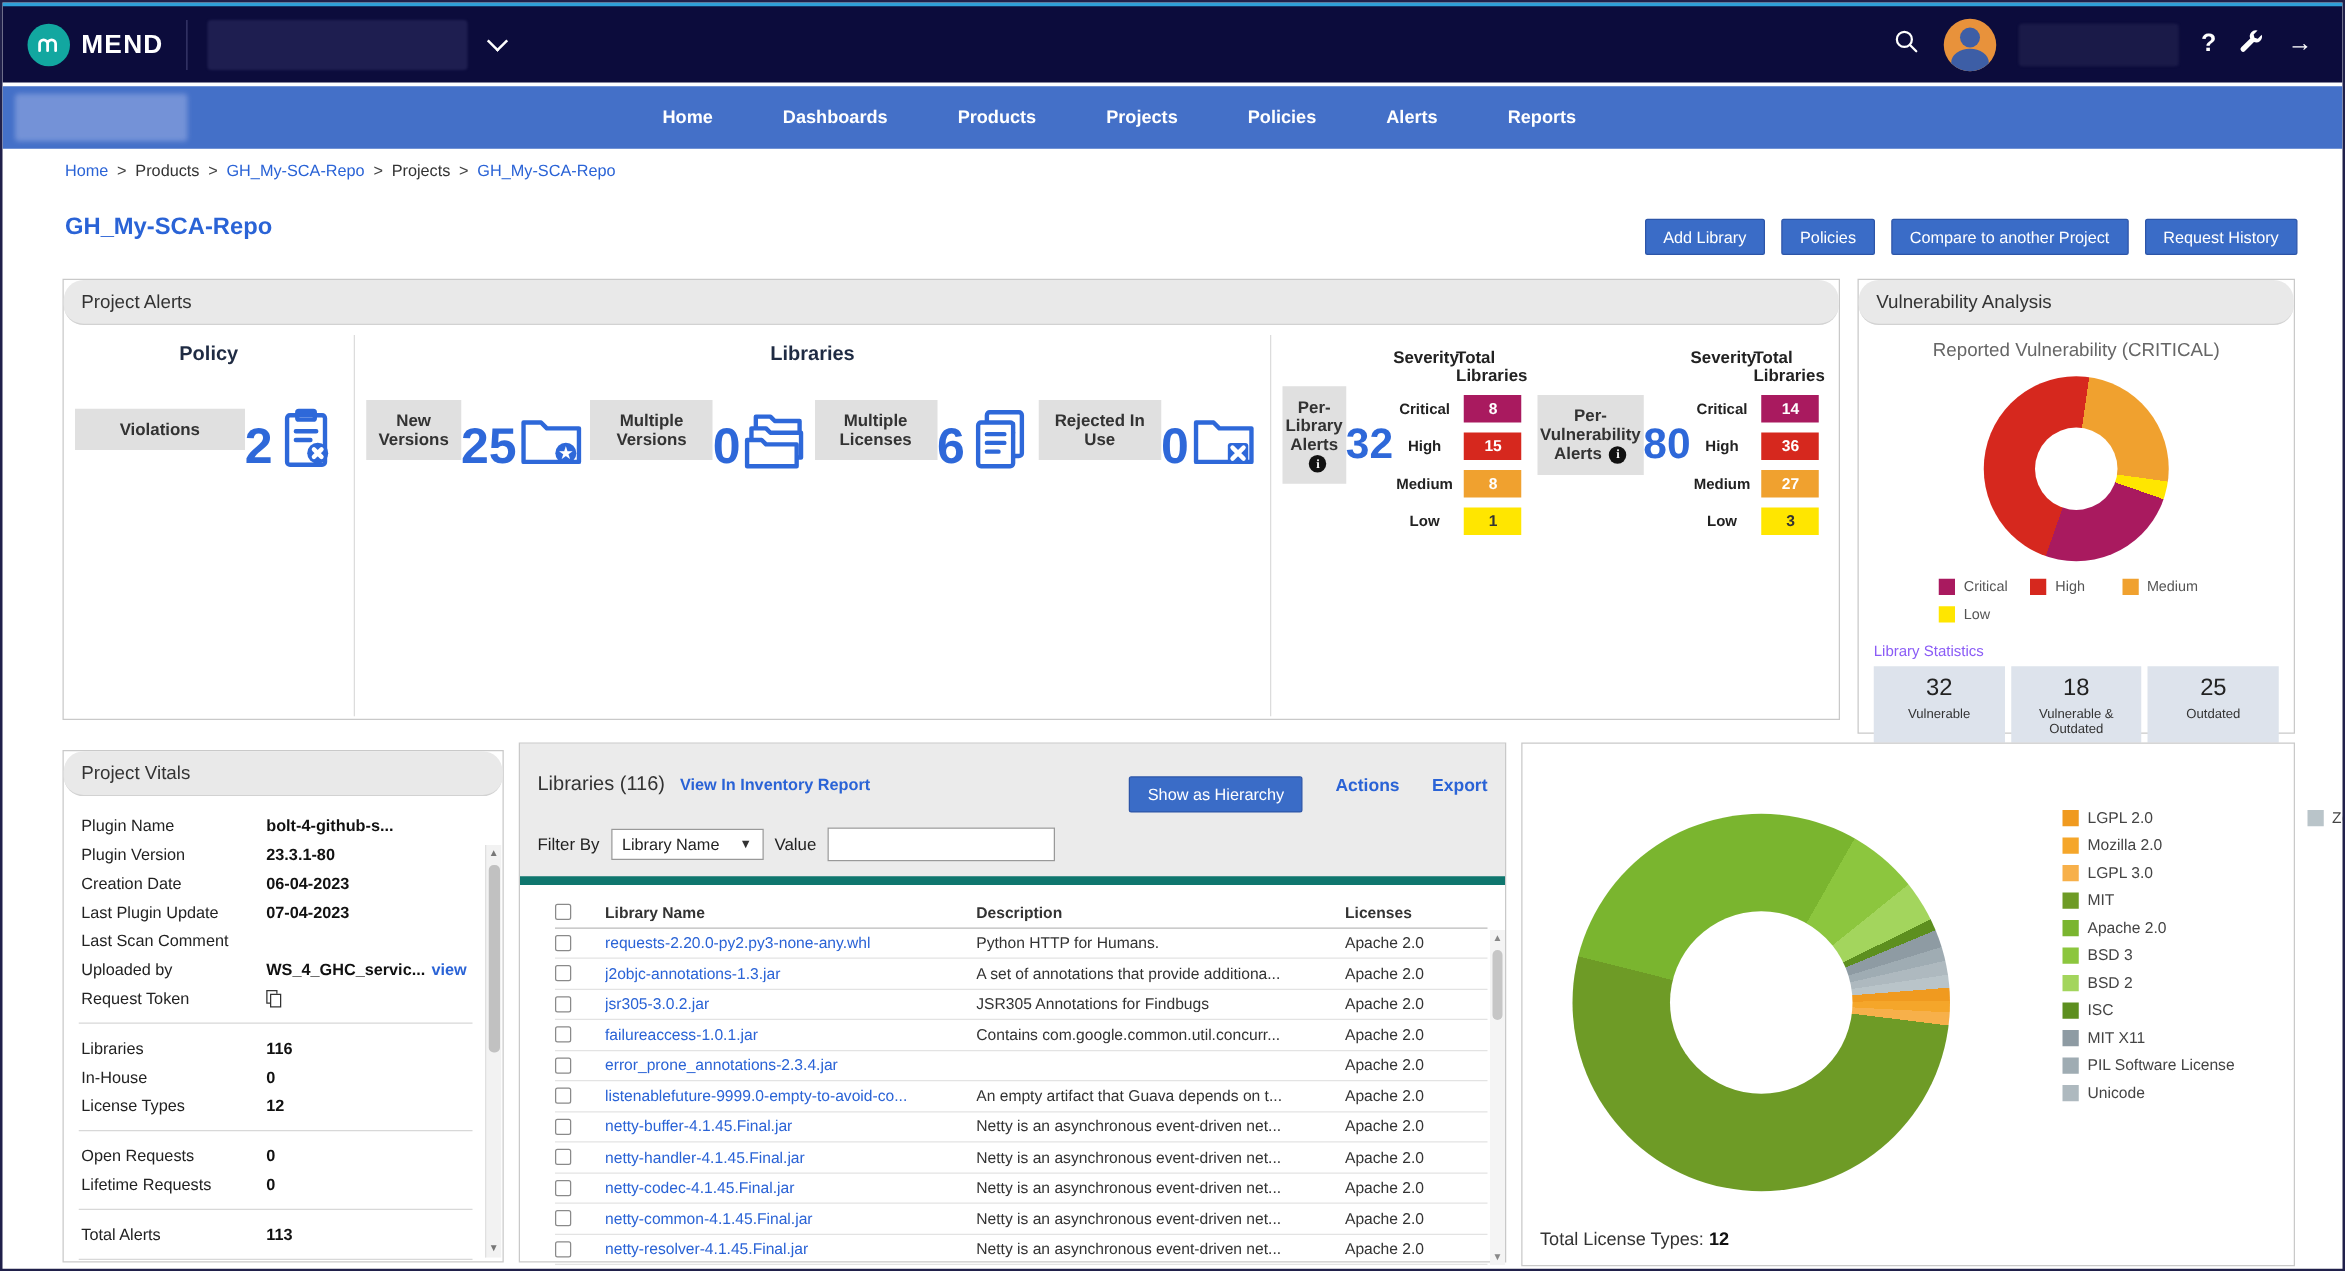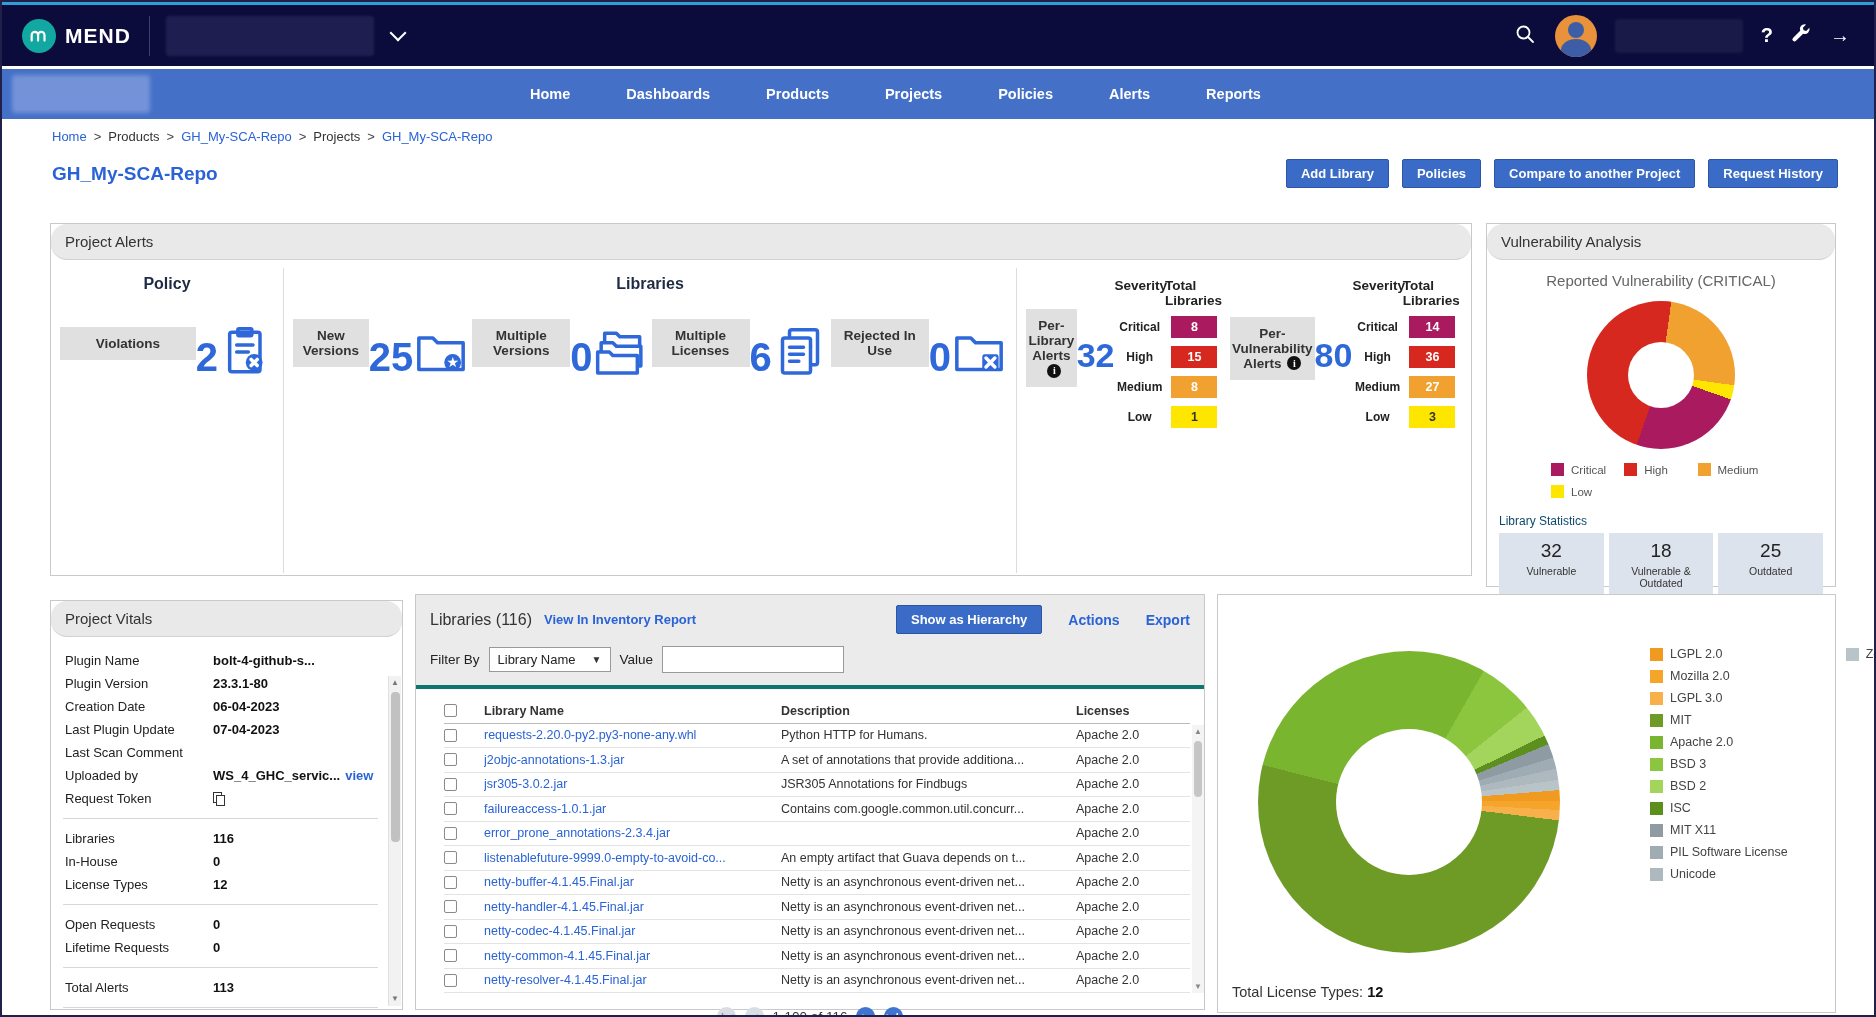--- a/index.html
+++ b/index.html
@@ -26,21 +26,21 @@
   .nav-items{position:absolute;left:528px;top:0;height:100%;display:flex;align-items:center;gap:56px;}
   .nav-item{color:#fff;font-size:14.5px;font-weight:bold;cursor:pointer;white-space:nowrap;}
 
   
   .breadcrumb{position:absolute;left:50px;top:127px;font-size:13px;color:#333;display:flex;gap:7px;align-items:center;}
   .crumb-link{color:#2a63d6;}
   .crumb-sep{color:#444;}
   .titlerow{position:absolute;left:50px;top:157px;width:1786px;display:flex;align-items:center;}
   .page-title{color:#2a63d6;font-size:19px;font-weight:bold;}
   .title-buttons{margin-left:auto;display:flex;gap:13px;}
-  .btn-blue{background:#3a6cc7;border:1px solid #2c55a8;color:#fff;font-size:13px;font-weight:bold;padding:6px 14px;border-radius:2px;cursor:pointer;white-space:nowrap;}
+  .btn-blue{background:#3a6cc7;border:1px solid #2c55a8;color:#fff;font-size:13px;font-weight:normal;padding:6px 14px;border-radius:2px;cursor:pointer;white-space:nowrap;margin-top:16px;}
 
   
   .panel{position:absolute;background:#fff;border:1px solid #c9c9c9;}
   .panel-strip{background:#e9e9e9;border-bottom:1px solid #d2d2d2;padding:9px 14px;font-size:15px;color:#333;display:flex;align-items:center;gap:10px;border-radius:16px;}
   .strip-link{font-size:13px;color:#2a63d6;font-weight:bold;cursor:pointer;}
 
   
   .pa-content{display:flex;height:calc(100% - 38px);padding-top:8px;}
   .pa-group{display:flex;flex-direction:column;}
   .pa-group+.pa-group{border-left:1px solid #dcdcdc;}
@@ -62,21 +62,21 @@
   
   .va-subtitle{text-align:center;color:#666;font-size:15px;margin-top:12px;}
   .donut{position:relative;border-radius:50%;}
   .donut .hole{position:absolute;background:#fff;border-radius:50%;}
   #vuln-donut{width:148px;height:148px;margin:12px auto 0;}
   #vuln-donut .hole{inset:41px;}
   .va-legend{display:flex;flex-wrap:wrap;width:220px;margin:14px auto 0;row-gap:9px;}
   .lg-item{display:flex;align-items:center;gap:7px;width:33.3%;}
   .lg-sw{width:13px;height:13px;flex:0 0 13px;}
   .lg-txt{font-size:11.5px;color:#555;white-space:nowrap;}
-  .lib-stats-title{font-size:12px;color:#0c4a6e;margin:16px 0 5px 12px;}
+  .lib-stats-title{font-size:12px;color:#8b5cf6;margin:16px 0 5px 12px;}
   .stat-boxes{display:flex;gap:5px;padding:0 12px;}
   .stat-box{flex:1;background:#dde3ec;text-align:center;padding:7px 2px 8px;}
   .stat-val{font-size:19px;color:#222;}
   .stat-lbl{font-size:10.5px;color:#333;margin-top:3px;}
   .va-link{text-align:center;margin-top:12px;font-size:14px;color:#2a63d6;font-weight:600;cursor:pointer;}
 
   
   .vitals-body{padding:12px 24px 0 14px;position:relative;height:calc(100% - 38px);}
   .vrow{display:flex;font-size:13px;line-height:23px;color:#222;}
   .vrow .vl{width:148px;flex:0 0 148px;}
@@ -86,21 +86,21 @@
   .copy-ic{position:relative;width:12px;height:14px;display:inline-block;margin-top:5px;}
   .copy-ic i{position:absolute;border:1.4px solid #333;background:#fff;width:9px;height:11px;display:block;}
   .copy-ic i:first-child{left:0;top:0;}
   .copy-ic i:last-child{left:3px;top:3px;}
   .qbadge{display:inline-block;background:#2a63d6;color:#fff;font-size:11px;font-weight:bold;padding:1px 6px;border-radius:2px;margin-left:6px;cursor:pointer;}
   .vscroll{position:absolute;right:1px;top:39px;bottom:1px;width:13px;background:#f2f2f2;border-left:1px solid #e0e0e0;text-align:center;}
   .vscroll .arr{font-size:8px;color:#777;line-height:14px;display:block;cursor:pointer;}
   .vscroll .thumb{position:absolute;left:2px;width:9px;border-radius:4px;background:#c1c1c1;cursor:pointer;}
 
   
-  .libs-strip{background:#ebebeb;border-bottom:4px solid #0f766e;padding:10px 14px 12px;}
+  .libs-strip{background:#ebebeb;border-bottom:7px solid #0f766e;padding:10px 14px 12px;}
   .libs-row1{display:flex;align-items:center;gap:12px;}
   .libs-title{font-size:16px;color:#333;}
   .hier-btn{margin-left:auto;}
   .strip-action{font-size:14px;color:#2a63d6;font-weight:bold;cursor:pointer;margin-left:14px;}
   .libs-row2{display:flex;align-items:center;gap:9px;margin-top:12px;font-size:13.5px;color:#222;}
   .fake-select{background:#fff;border:1px solid #999;padding:4px 8px;width:122px;display:flex;align-items:center;font-size:13px;cursor:pointer;}
   .fake-select .sel-arrow{margin-left:auto;font-size:10px;color:#333;}
   .value-input{border:1px solid #999;width:182px;height:27px;padding:0 6px;font-size:13px;}
   .lib-table{position:relative;margin:10px 14px 0 28px;}
   .ltr{display:flex;align-items:center;border-bottom:1px solid #e3e3e3;height:24.5px;}

